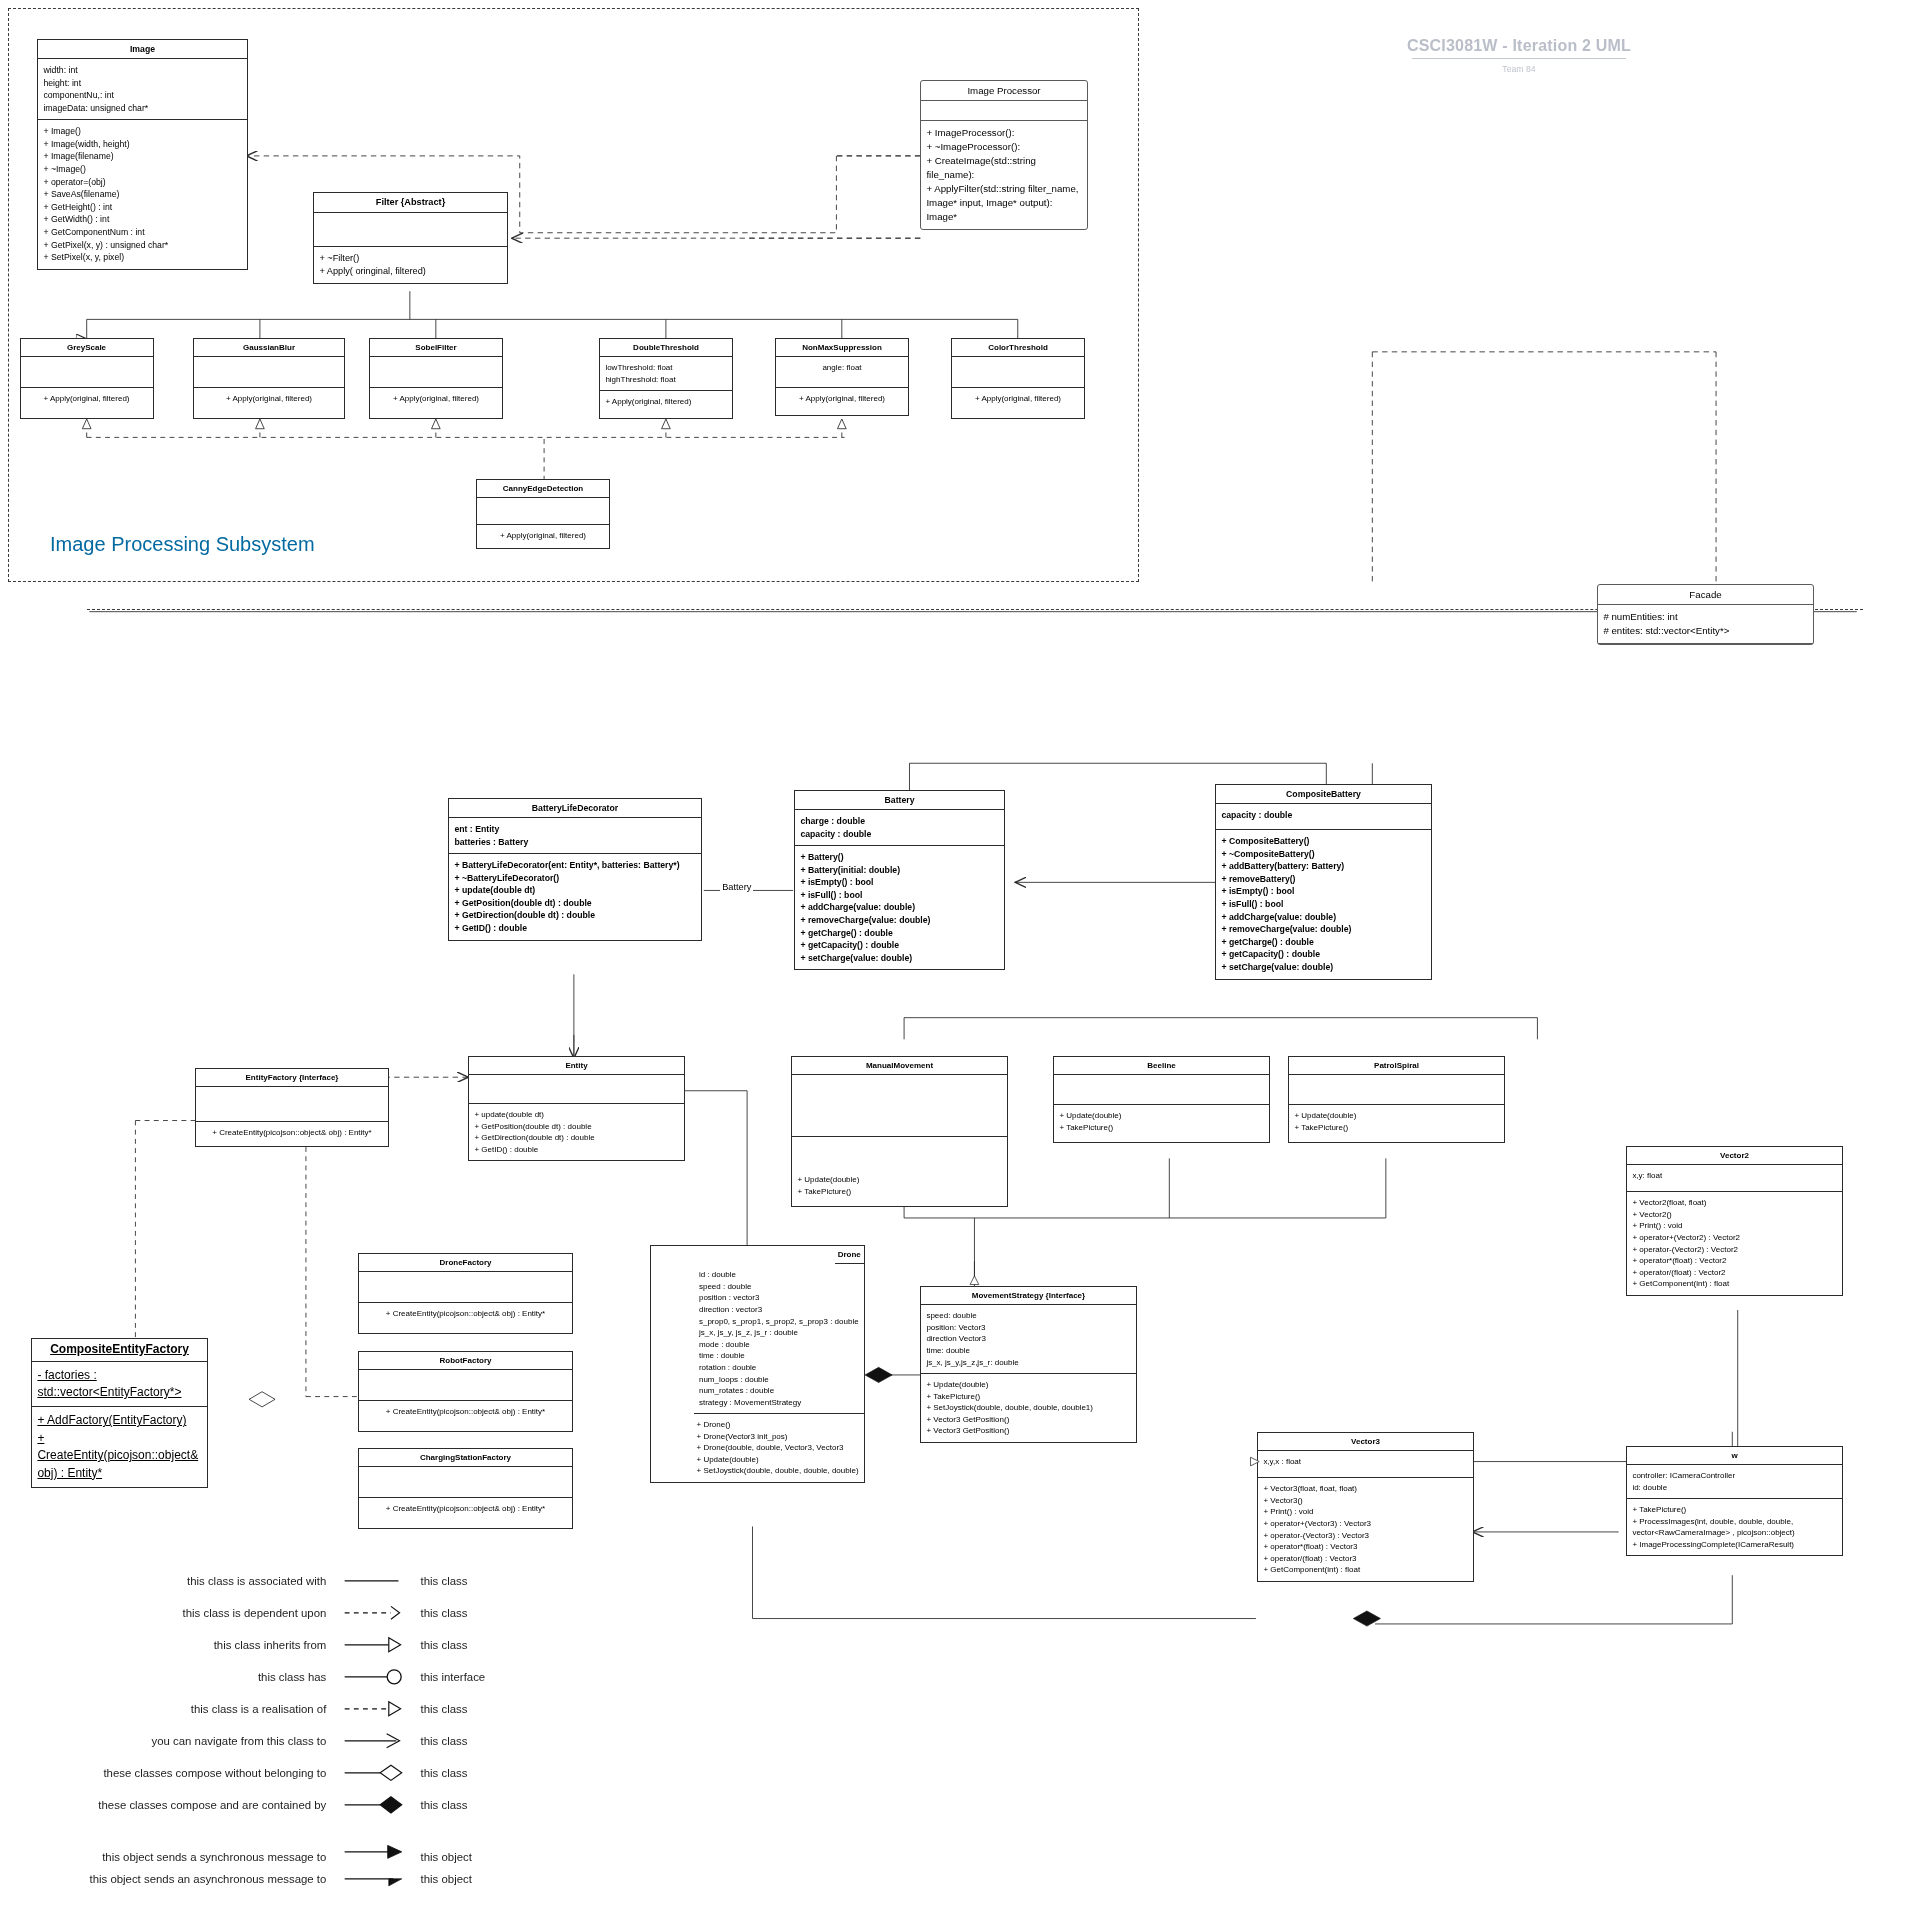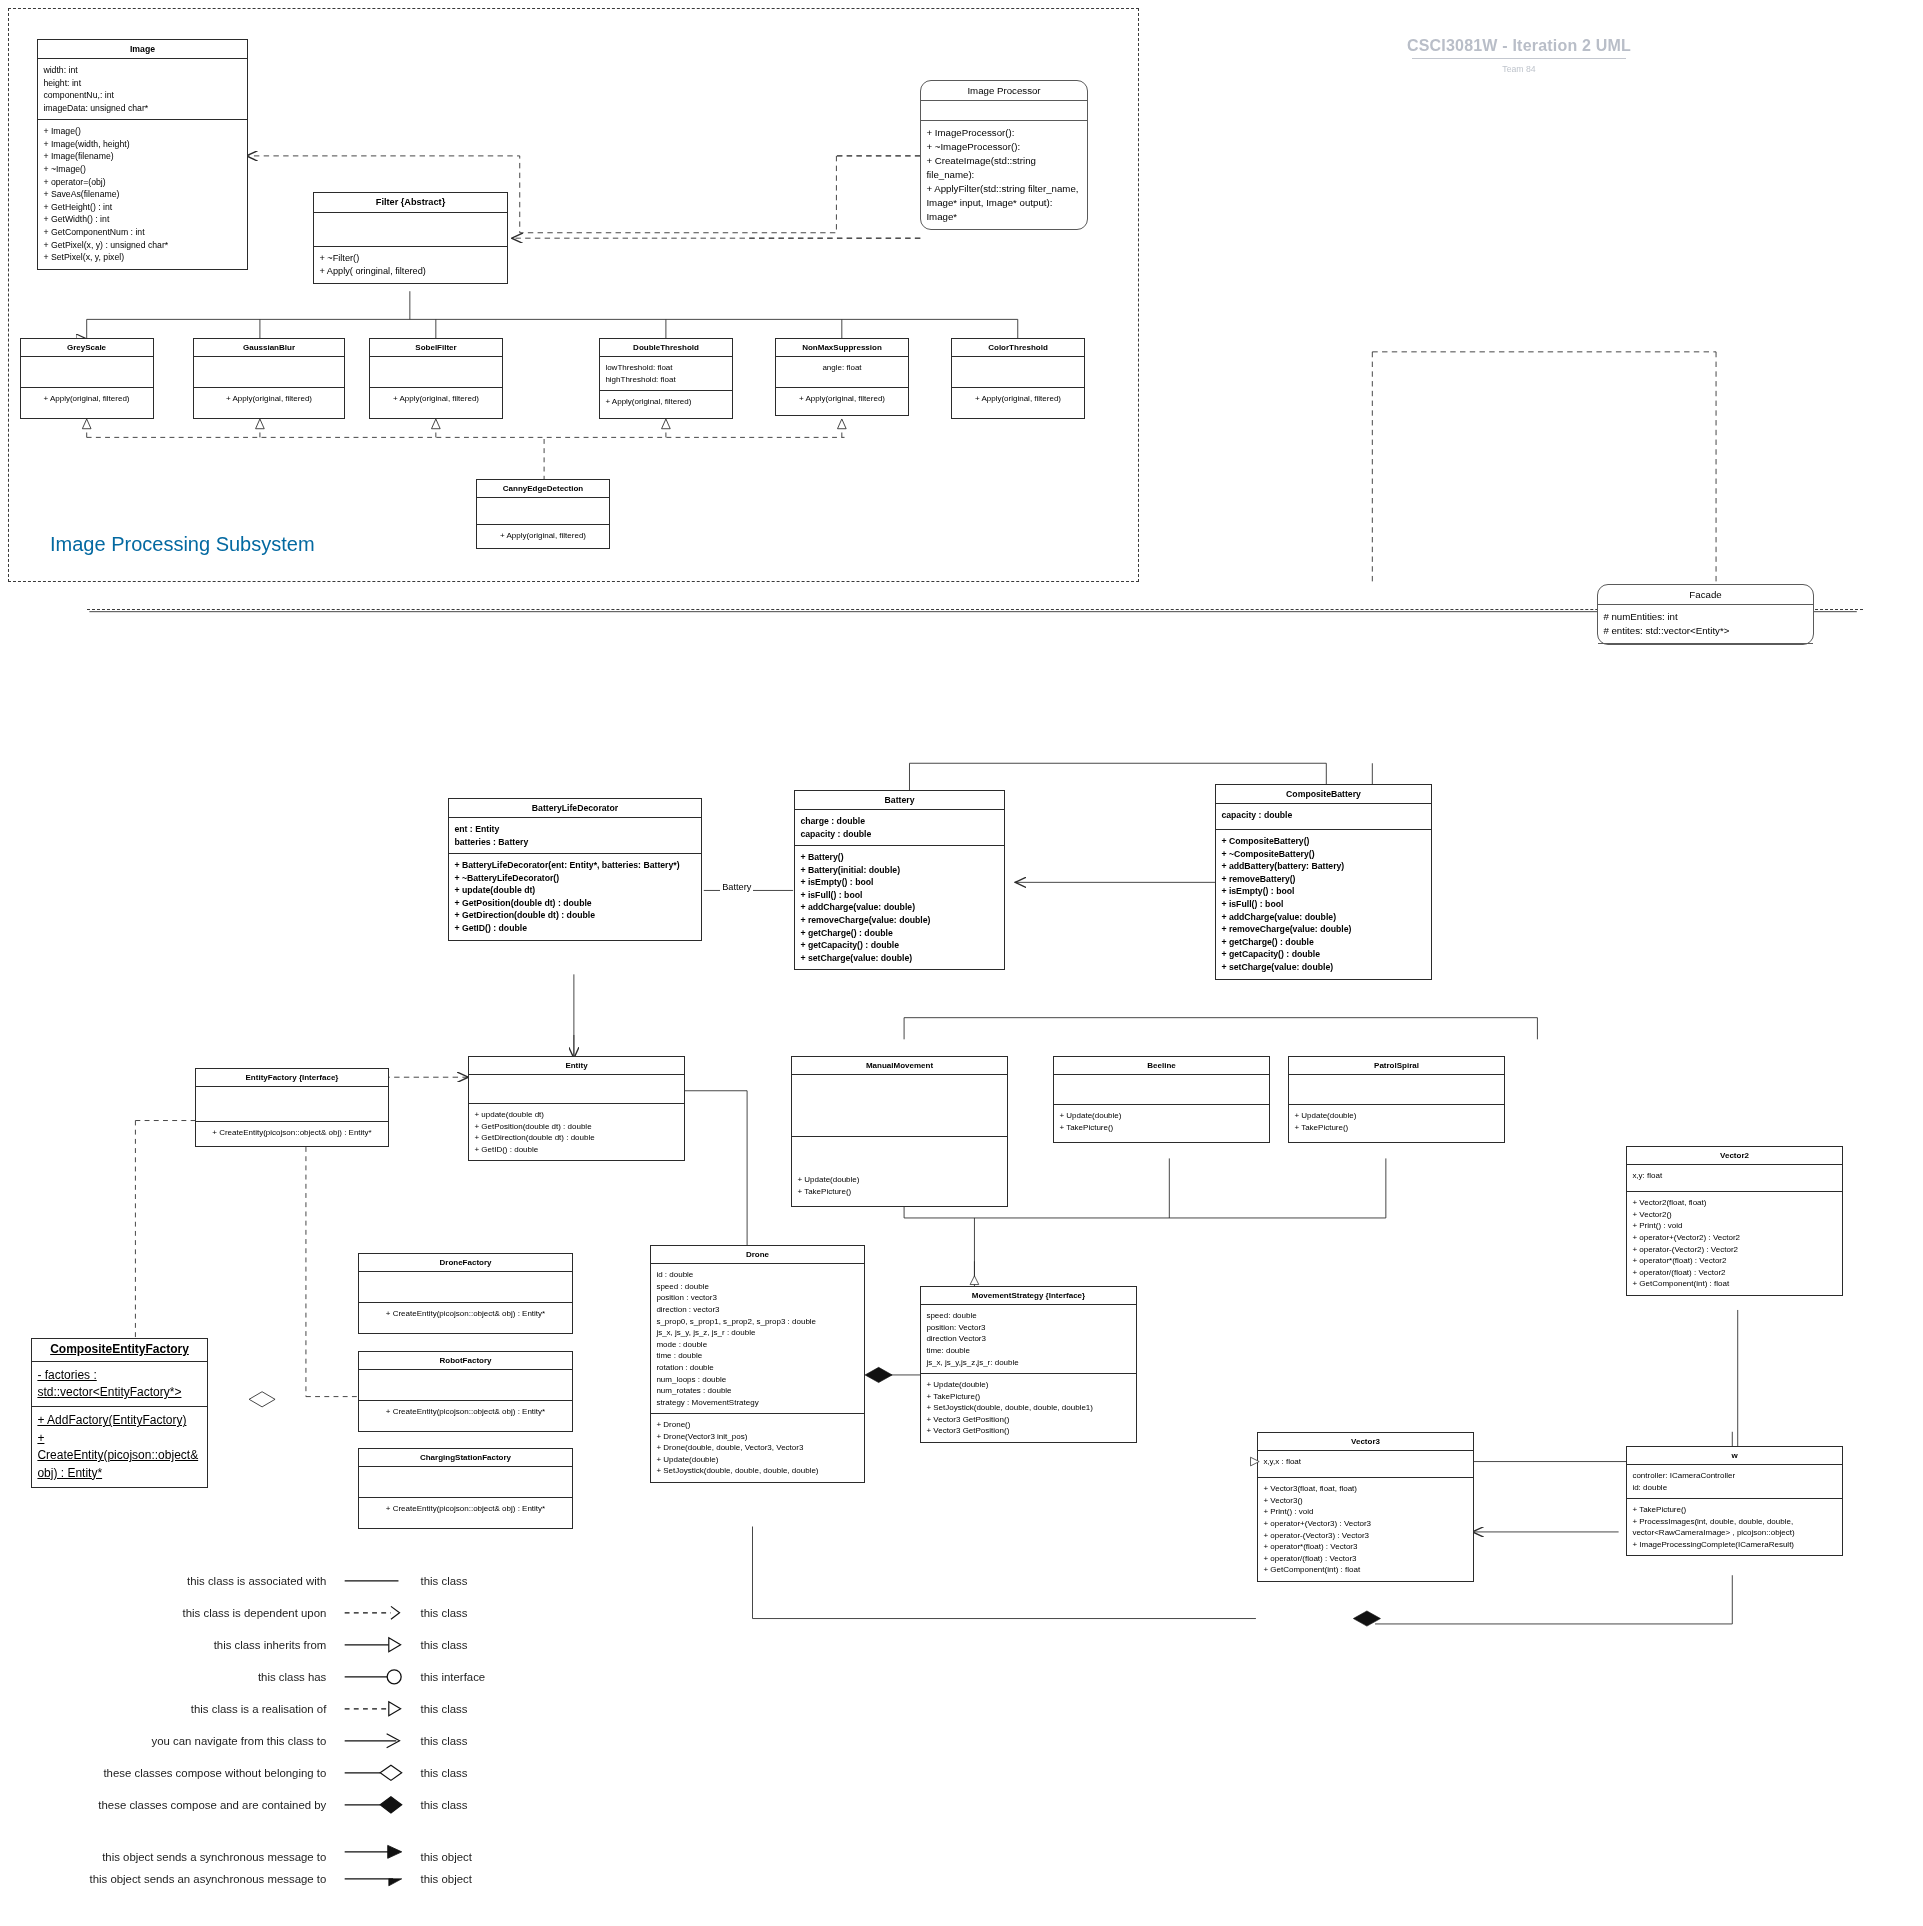--- a/index.html
+++ b/index.html
@@ -19,21 +19,21 @@
 
   
   .uml {
     position: absolute;
     background: #ffffff;
     border: 1.1px solid #2b2b2b;
     display: flex;
     flex-direction: column;
     z-index: 5;
   }
-  .uml.rounded { border-radius: 11px; border-color: #5a5a5a; }
+  .uml.rounded { border-radius: 3px; border-color: #5a5a5a; }
   .uml .title {
     text-align: center;
     font-weight: bold;
     padding: 3.8px 3.2px 4.3px;
     border-bottom: 1.1px solid #2b2b2b;
     line-height: 1.15;
   }
   .uml.rounded .title { border-bottom-color: #5a5a5a; font-weight: normal; }
   .uml .attrs {
     padding: 4.9px 5.4px;
@@ -489,21 +489,21 @@
   </div>
 
   <div class="uml ctr" style="left:358px; top:1448px; width:215px; font-size:8px;">
     <div class="title">ChargingStationFactory</div>
     <div class="attrs empty" style="min-height:31px;"></div>
     <div class="ops" style="min-height:30px;">
         <div class="row">+ CreateEntity(picojson::object&amp; obj) : Entity*</div>
       </div>
   </div>
 
-  <div class="uml" style="left:650px; top:1245px; width:215px; font-size:8px;">
+  <div class="uml" style="left:650px; top:1245px; width:215px; font-size:8px;align-items:flex-end;">
     <div class="title">Drone</div>
     <div class="attrs">
         <div class="row">id : double</div>
         <div class="row">speed : double</div>
         <div class="row">position : vector3</div>
         <div class="row">direction : vector3</div>
         <div class="row">s_prop0, s_prop1, s_prop2, s_prop3 : double</div>
         <div class="row">js_x, js_y, js_z, js_r : double</div>
         <div class="row">mode : double</div>
         <div class="row">time : double</div>

